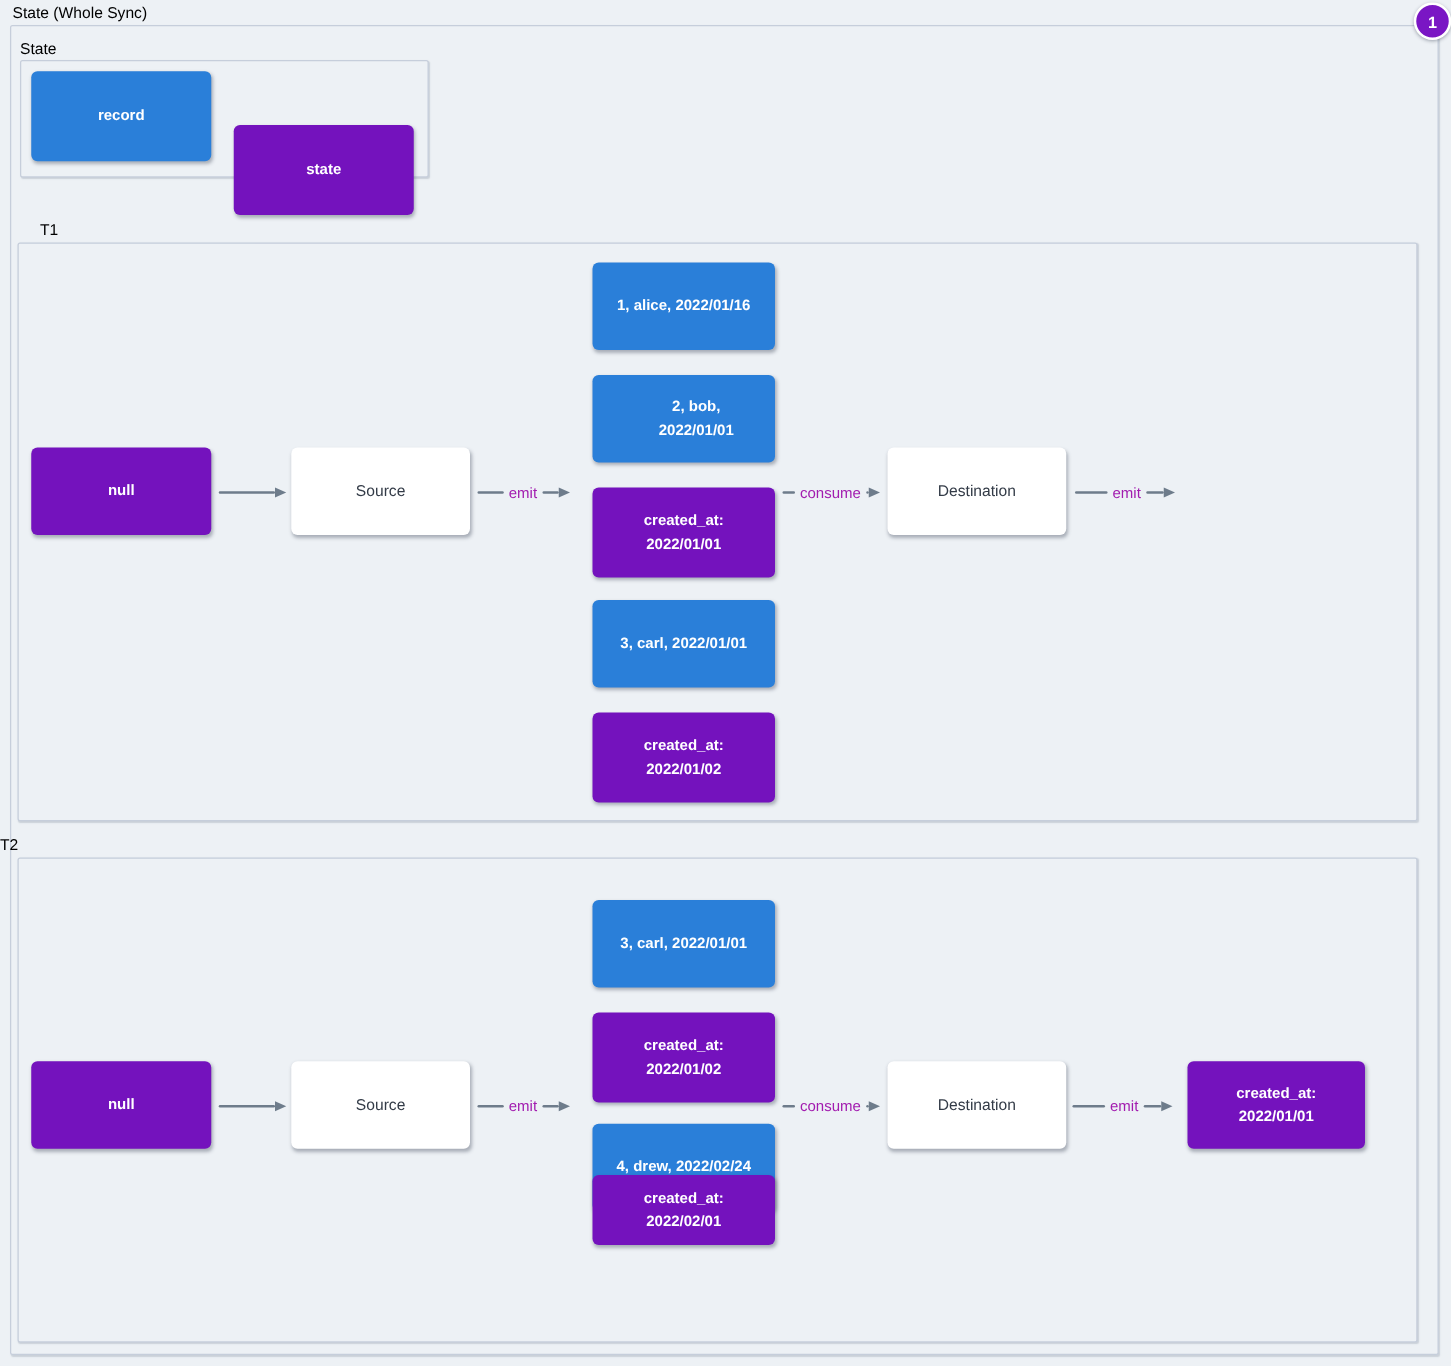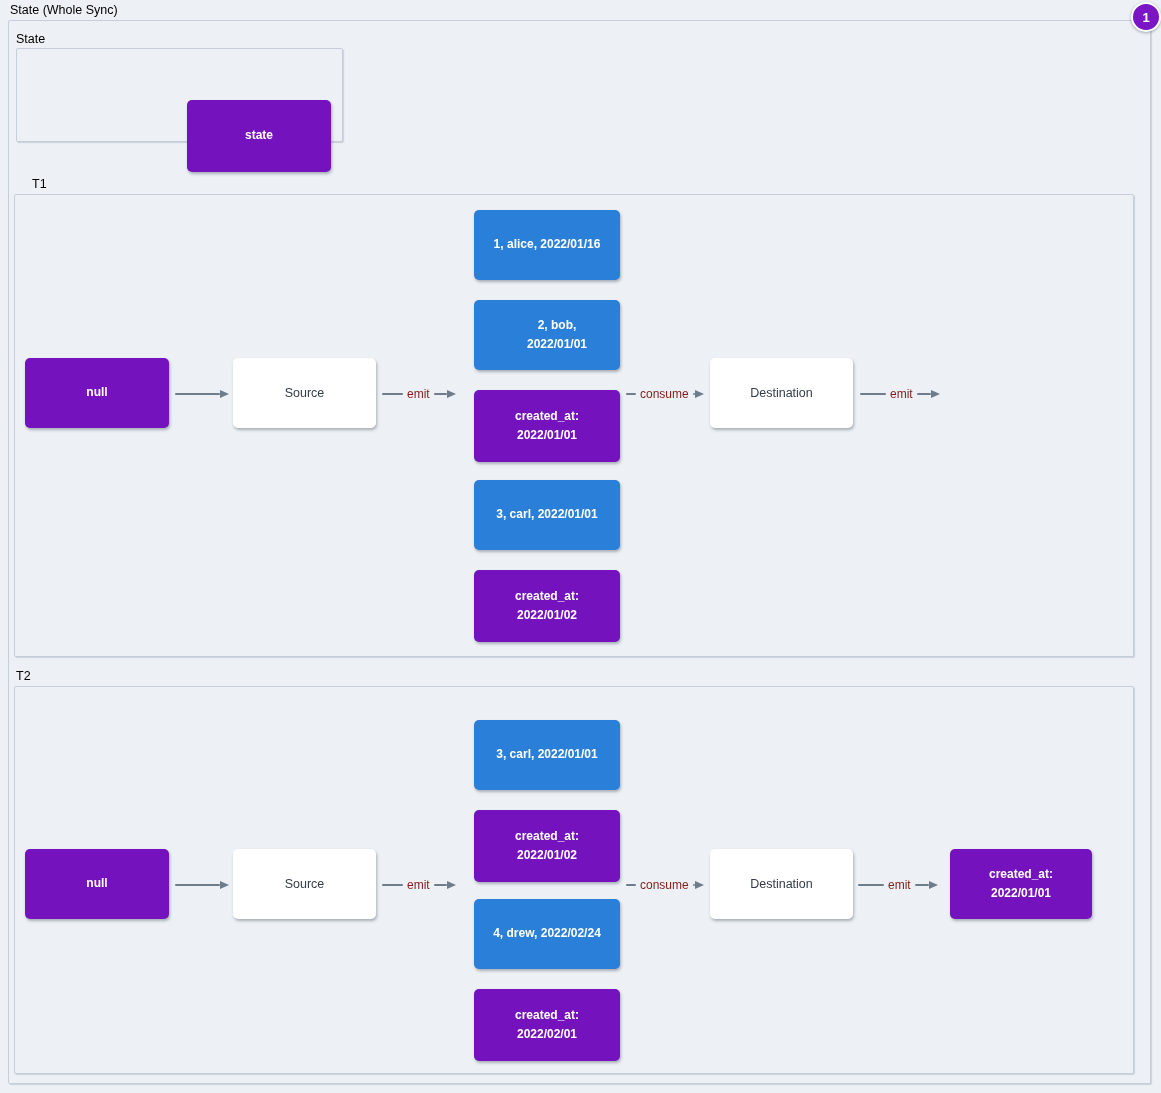--- a/index.html
+++ b/index.html
@@ -45,21 +45,21 @@
     display:flex;align-items:center;
     transform:translateY(-50%);
     white-space:nowrap;
   }
   .seg{height:2.5px;background:#6e7c8b;border-radius:2px;}
   .head{
     width:0;height:0;border-style:solid;
     border-width:4.5px 0 4.5px 9px;
     border-color:transparent transparent transparent #6e7c8b;
   }
-  .link .lbl{margin:0 4px;font-size:12px;color:#7f1d1d;}
+  .link .lbl{margin:0 4px;font-size:12px;color:#a21caf;}
   
   .badge{
     position:absolute;
     width:26px;height:26px;border-radius:50%;
     background:#7a16c4;border:2px solid #ffffff;
     box-sizing:content-box;
     display:flex;align-items:center;justify-content:center;
     color:#fff;font-size:13px;font-weight:700;
     box-shadow:0 1px 3px rgba(40,50,70,0.4);
     z-index:10;
@@ -70,20 +70,21 @@
 
 <div class="canvas">
 
   <div class="group-label" style="left:10px;top:3px;">State (Whole Sync)</div>
   <div class="group" style="left:8px;top:20px;width:1141px;height:1062px;"></div>
 
   <div class="badge" style="left:1131px;top:2px;">1</div>
 
   <div class="group-label" style="left:16px;top:32px;">State</div>
   <div class="group" style="left:16px;top:48px;width:325px;height:92px;"></div>
+  <div class="node" style="left:25px;top:57px;width:144px;height:72px;" data-type="record">record</div>
   <div class="node" style="left:187px;top:57px;width:144px;height:72px;margin-top:43px;" data-type="state">state</div>
 
   <div class="group-label" style="left:32px;top:177px;">T1</div>
   <div class="group" style="left:14px;top:194px;width:1118px;height:461px;"></div>
 
   <div class="node" style="left:25px;top:358px;width:144px;height:70px;" data-type="state">null</div>
 
   <div class="link" style="left:175px;top:394px;">
     <span class="seg" style="width:45px;"></span>
     <span class="head"></span>
@@ -113,21 +114,21 @@
 
   <div class="node" style="left:710px;top:358px;width:143px;height:70px;" data-type="plain">Destination</div>
 
   <div class="link" style="left:860px;top:394px;">
     <span class="seg" style="width:26px;"></span>
     <span class="lbl">emit</span>
     <span class="seg" style="width:14px;"></span>
     <span class="head"></span>
   </div>
 
-  <div class="group-label" style="left:16px;top:669px;">T2</div>
+  <div class="group-label" style="left:0;top:669px;">T2</div>
   <div class="group" style="left:14px;top:686px;width:1118px;height:386px;"></div>
 
   <div class="node" style="left:25px;top:849px;width:144px;height:70px;" data-type="state">null</div>
 
   <div class="link" style="left:175px;top:885px;">
     <span class="seg" style="width:45px;"></span>
     <span class="head"></span>
   </div>
 
   <div class="node" style="left:233px;top:849px;width:143px;height:70px;" data-type="plain">Source</div>
@@ -135,21 +136,21 @@
   <div class="link" style="left:382px;top:885px;">
     <span class="seg" style="width:21px;"></span>
     <span class="lbl">emit</span>
     <span class="seg" style="width:13px;"></span>
     <span class="head"></span>
   </div>
 
   <div class="node" style="left:474px;top:720px;width:146px;height:70px;" data-type="record">3, carl, 2022/01/01</div>
   <div class="node" style="left:474px;top:810px;width:146px;height:72px;" data-type="state">created_at: 2022/01/02</div>
   <div class="node" style="left:474px;top:899px;width:146px;height:70px;" data-type="record">4, drew, 2022/02/24</div>
-  <div class="node" style="left:474px;top:989px;width:146px;height:72px;" data-type="state">created_at: 2022/02/01</div>
+  <div class="node" style="left:474px;top:940px;width:146px;height:56px;" data-type="state">created_at: 2022/02/01</div>
 
   <div class="link" style="left:626px;top:885px;">
     <span class="seg" style="width:10px;"></span>
     <span class="lbl">consume</span>
     <span class="seg" style="width:2px;"></span>
     <span class="head"></span>
   </div>
 
   <div class="node" style="left:710px;top:849px;width:143px;height:70px;" data-type="plain">Destination</div>
 

